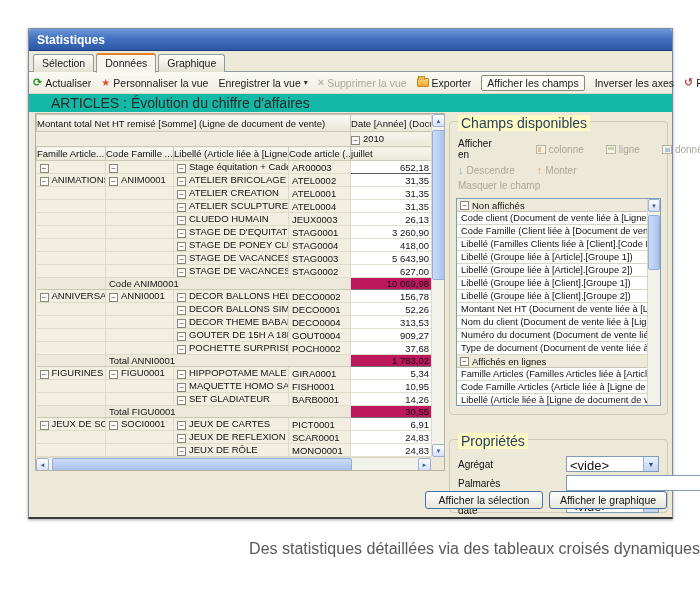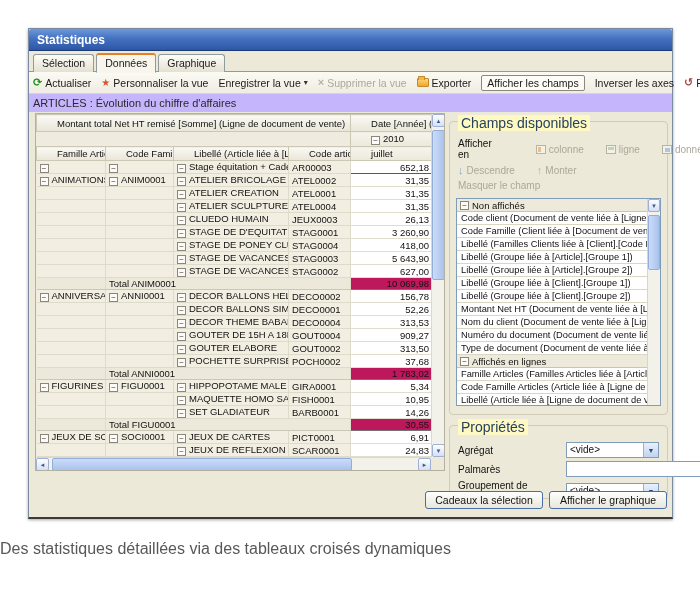--- a/index.html
+++ b/index.html
@@ -34,30 +34,30 @@
   .ic-refresh { color:#1E8F1E; font-weight:bold; }
   .ic-wand { color:#D8552A; font-size:10px; }
   .ic-x { color:#B8B4A6; font-weight:bold; }
   .ic-reset { color:#B0413E; font-weight:bold; }
   .ic-folder { width:12px; height:9px; background:linear-gradient(#FCD476,#F0A830); border:1px solid #C8892A;
     border-radius:1px; position:relative; }
   .ic-folder::before { content:""; position:absolute; left:0; top:-3px; width:5px; height:3px;
     background:#F0B84E; border:1px solid #C8892A; border-bottom:none; border-radius:1px 1px 0 0; }
   .caret { font-size:8px; color:#333; }
 
-  .subtitle { height:18px; font-size:11px; color:#2A2A2A; display:flex; align-items:center; padding:0 4px;
-    background:#c4b5fd; }
+  .subtitle { height:18px; font-size:14px; color:#2A2A2A; display:flex; align-items:center; padding:0 22px;
+    background:#14b8a6; }
 
   
   .pivot { position:absolute; left:6px; top:84px; width:410px; height:358px; background:#EFEBDE;
     border:1px solid #B4B0A0; overflow:hidden; }
   table.pv { border-collapse:collapse; table-layout:fixed; width:397px; }
   col.c1{width:69px;} col.c2{width:68px;} col.c3{width:115px;} col.c4{width:62px;} col.c5{width:83px;}
   .pv th { background:linear-gradient(180deg,#FAF9F4,#E9E5D7); border:1px solid #CCC8B6;
-    font-weight:normal; font-size:9.5px; text-align:left; padding:1px 20px; white-space:nowrap; overflow:hidden;
+    font-weight:normal; font-size:9.5px; text-align:left; padding:1px 0; white-space:nowrap; overflow:hidden;
     height:16px; color:#111; }
   .pv th.hdr-empty { background:#EFEBDE; border:none; border-right:1px solid #CCC8B6; }
   .pv th.yearcell, .pv th.monthcell { background:linear-gradient(180deg,#F6F4EC,#ECE8DA); height:12px; }
   .pv td { height:12px; font-size:9.5px; white-space:nowrap; overflow:hidden; padding:0 3px; color:#111; }
   td.rh { background:#F2EEE1; border-right:1px solid #DFDBCA; border-bottom:1px solid #DFDBCA; }
   td.val { background:#FFFFFF; border:1px solid #E2DECE; border-top:none; text-align:right; padding-right:4px; }
   td.val.sel { border:1px solid #5A5A5A;margin-left:48px; }
   tr.total td { background:#EDE9DA; border-top:1px solid #CBC7B6; border-bottom:1px solid #CBC7B6; }
   tr.total td.total-val { background:#be185d; border:1px solid #737373; text-align:right; padding-right:4px; }
   .exp { display:inline-block; width:9px; height:9px; border:1px solid #8A877A; background:#FCFBF7;
@@ -95,38 +95,38 @@
   .fieldlist { position:absolute; left:6px; right:6px; top:76px; height:208px; background:#fff;
     border:1px solid #7F9DB9; overflow:hidden; }
   .fl-inner { position:absolute; left:0; top:0; right:13px; bottom:0; overflow:hidden; }
   .fl-group { height:13px; background:#EDEADB; border-bottom:1px solid #C8C5B2; font-size:9.5px;
     display:flex; align-items:center; padding:0 3px; color:#111; }
   .fl-item { height:13px; border-bottom:1px solid #D9D6C4; font-size:9.3px; display:flex; align-items:center;
     padding:0 4px; white-space:nowrap; overflow:hidden; color:#111; background:#fff; }
   .fl-vsb { position:absolute; right:0; top:0; bottom:0; width:13px; background:#F2F1EA; border-left:1px solid #D9D6C4; }
   .fl-vsb .sb-thumb { left:0; width:12px; top:16px; height:55px; }
 
-  #props-group { height:74px; margin-top:10px; }
+  #props-group { height:74px; margin-top:24px; }
   .prop-row { display:flex; align-items:center; font-size:10px; margin:2px 2px 3px; gap:20px; color:#111; }
   .prop-row .plabel { width:88px; flex:none; }
   .combo { flex:1; display:flex; border:1px solid #7F9DB9; background:#fff; height:16px; }
-  .combo .cval { flex:1; font-size:10px; padding:1px 3px; white-space:nowrap; overflow:hidden; }
+  .combo .cval { flex:1; font-size:13px; padding:1px 3px; white-space:nowrap; overflow:hidden; }
   .combo .cbtn { width:15px; flex:none; background:linear-gradient(180deg,#E8F0FC,#C2D3F0); border-left:1px solid #9EB0D4;
     color:#2C4C7C; font-size:7px; display:flex; align-items:center; justify-content:center; }
   .combo input { flex:1; border:none; outline:none; font-size:9.5px; padding:1px 3px; font-family:inherit; background:#fff; }
   .sq-ic { width:7px; height:7px; border:1px solid #3A6CC8; background:#B8CCF0; }
 
   
   .footer-btn { position:absolute; top:462px; height:18px; width:118px; font-size:10.5px;
     border:1px solid #4A6FA5; border-radius:3px; background:linear-gradient(180deg,#FEFEFD,#E8E6DC);
     color:#111; display:flex; align-items:center; justify-content:center; font-family:inherit; }
   #btn-selection { right:129px; }
   #btn-graphique { right:5px; }
 
-  .caption { position:absolute; left:0; top:540px; width:700px; text-align:left;
+  .caption { position:absolute; left:0; top:540px; width:700px; text-align:right;
     font-size:16px; color:#58585A; }
 </style>
 </head>
 <body>
 
 <div id="stage">
   <div class="window">
 
     <div class="titlebar">
       <span>Statistiques</span>
@@ -260,21 +260,21 @@
             </tr>
             <tr class="trow">
               <td class="rh"></td>
               <td class="rh"></td>
               <td class="rh"><span class="exp">−</span><span>STAGE DE VACANCES JOUR...</span></td>
               <td class="rh"><span>STAG0002</span></td>
               <td class="val">627,00</td>
             </tr>
             <tr class="trow total">
               <td class="rh"></td>
-              <td class="rh" colspan="3">Total ANIM0001</td>
+              <td class="rh" colspan="3">Code ANIM0001</td>
               <td class="total-val">10 069,98</td>
             </tr>
             <tr class="trow">
               <td class="rh"><span class="exp">−</span><span>ANNIVERSAIRES</span></td>
               <td class="rh"><span class="exp">−</span><span>ANNI0001</span></td>
               <td class="rh"><span class="exp">−</span><span>DECOR BALLONS HELIUM</span></td>
               <td class="rh"><span>DECO0002</span></td>
               <td class="val">156,78</td>
             </tr>
             <tr class="trow">
@@ -290,27 +290,20 @@
               <td class="rh"><span class="exp">−</span><span>DECOR THEME BABAR</span></td>
               <td class="rh"><span>DECO0004</span></td>
               <td class="val">313,53</td>
             </tr>
             <tr class="trow">
               <td class="rh"></td>
               <td class="rh"></td>
               <td class="rh"><span class="exp">−</span><span>GOUTER DE 15H A 18H</span></td>
               <td class="rh"><span>GOUT0004</span></td>
               <td class="val">909,27</td>
-            </tr>
-            <tr class="trow">
-              <td class="rh"></td>
-              <td class="rh"></td>
-              <td class="rh"><span class="exp">−</span><span>GOUTER ELABORE</span></td>
-              <td class="rh"><span>GOUT0002</span></td>
-              <td class="val">313,50</td>
             </tr>
             <tr class="trow">
               <td class="rh"></td>
               <td class="rh"></td>
               <td class="rh"><span class="exp">−</span><span>POCHETTE SURPRISE 6€</span></td>
               <td class="rh"><span>POCH0002</span></td>
               <td class="val">37,68</td>
             </tr>
             <tr class="trow total">
               <td class="rh"></td>
@@ -473,18 +466,18 @@
         <div class="prop-row">
           <span class="plabel">Groupement de date</span>
           <span class="combo">
             <span class="cval">&lt;vide&gt;</span>
             <span class="cbtn">▼</span>
           </span>
         </div>
       </div>
     </div>
 
-    <button class="footer-btn" id="btn-selection">Cadeaux la sélection</button>
+    <button class="footer-btn" id="btn-selection">Afficher la sélection</button>
     <button class="footer-btn" id="btn-graphique">Afficher le graphique</button>
   </div>
 
   <div class="caption">Des statistiques détaillées via des tableaux croisés dynamiques</div>
 </div>
 
 </body></html>

